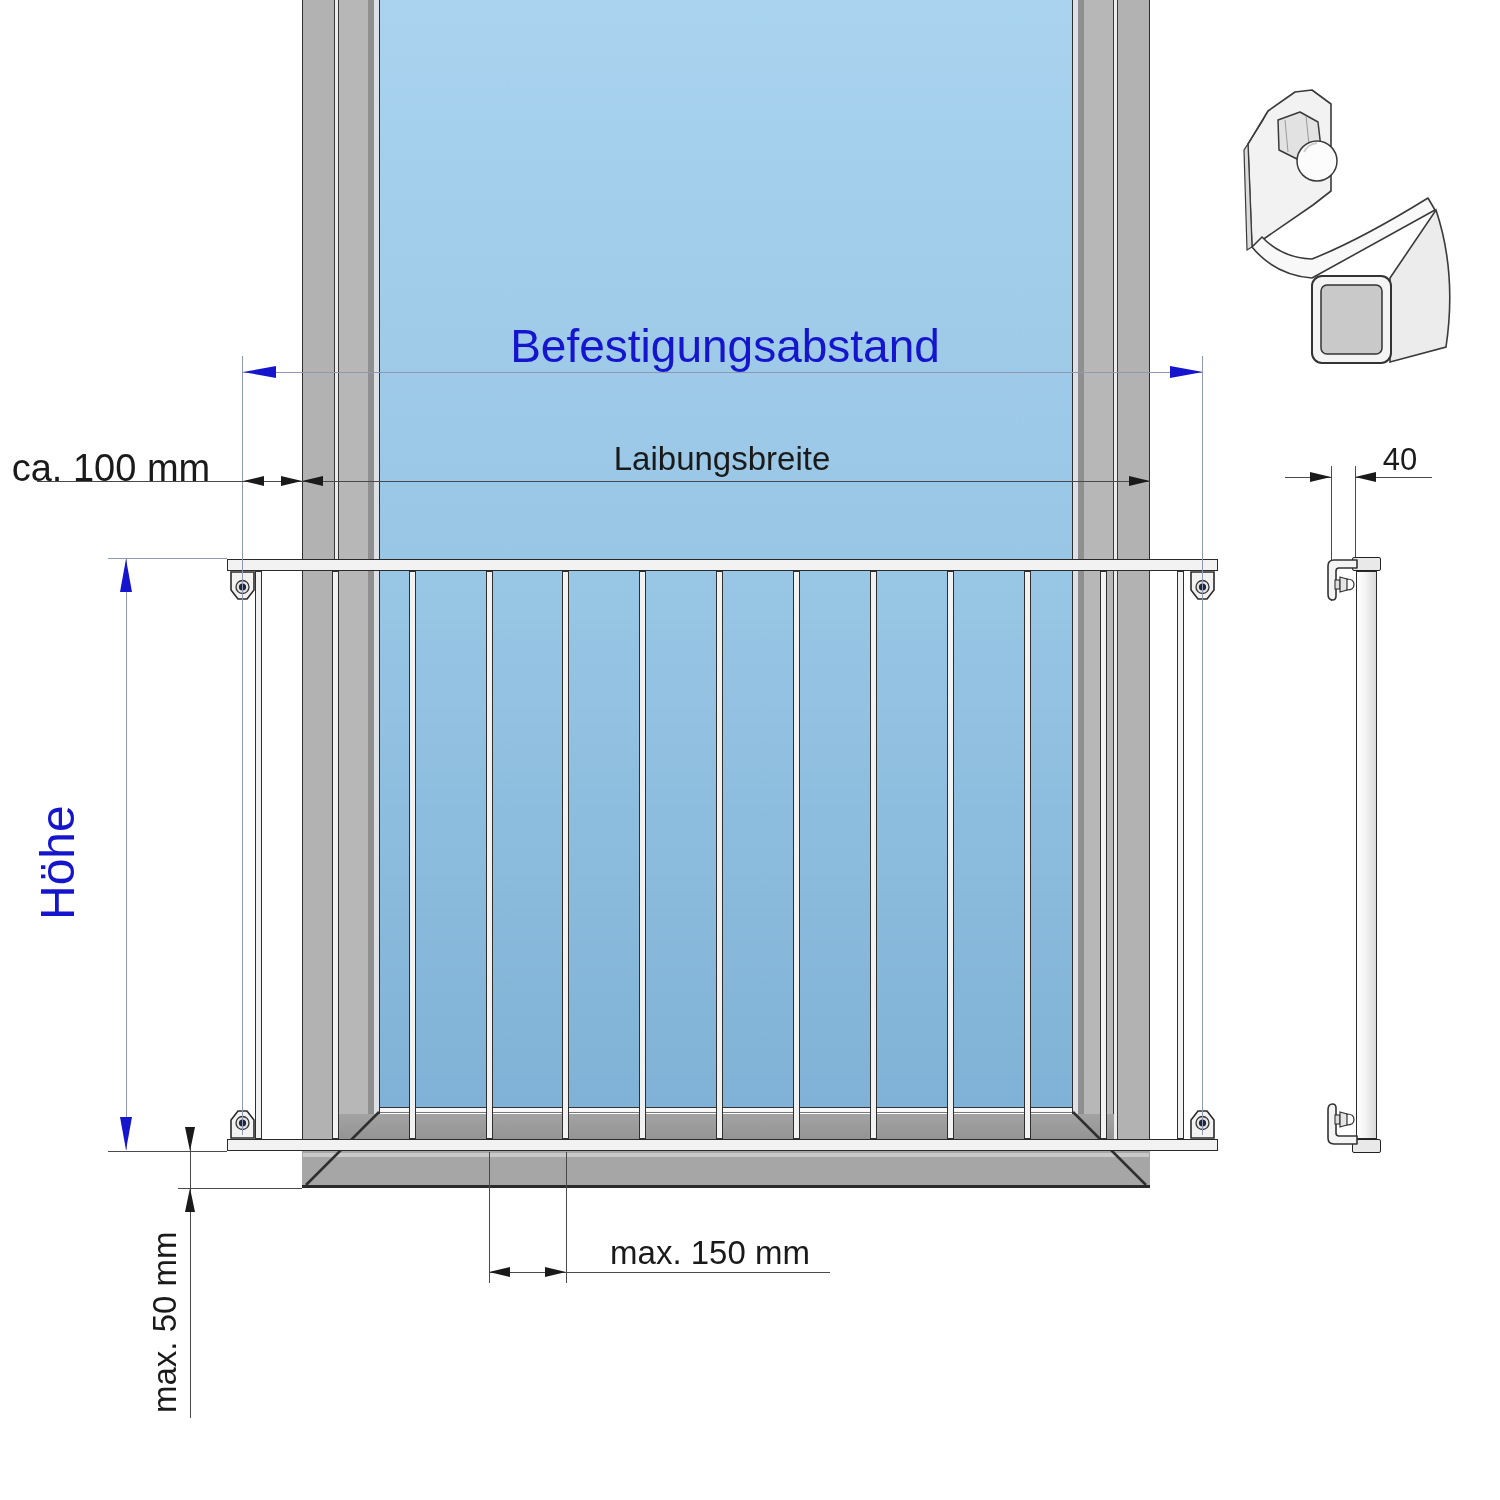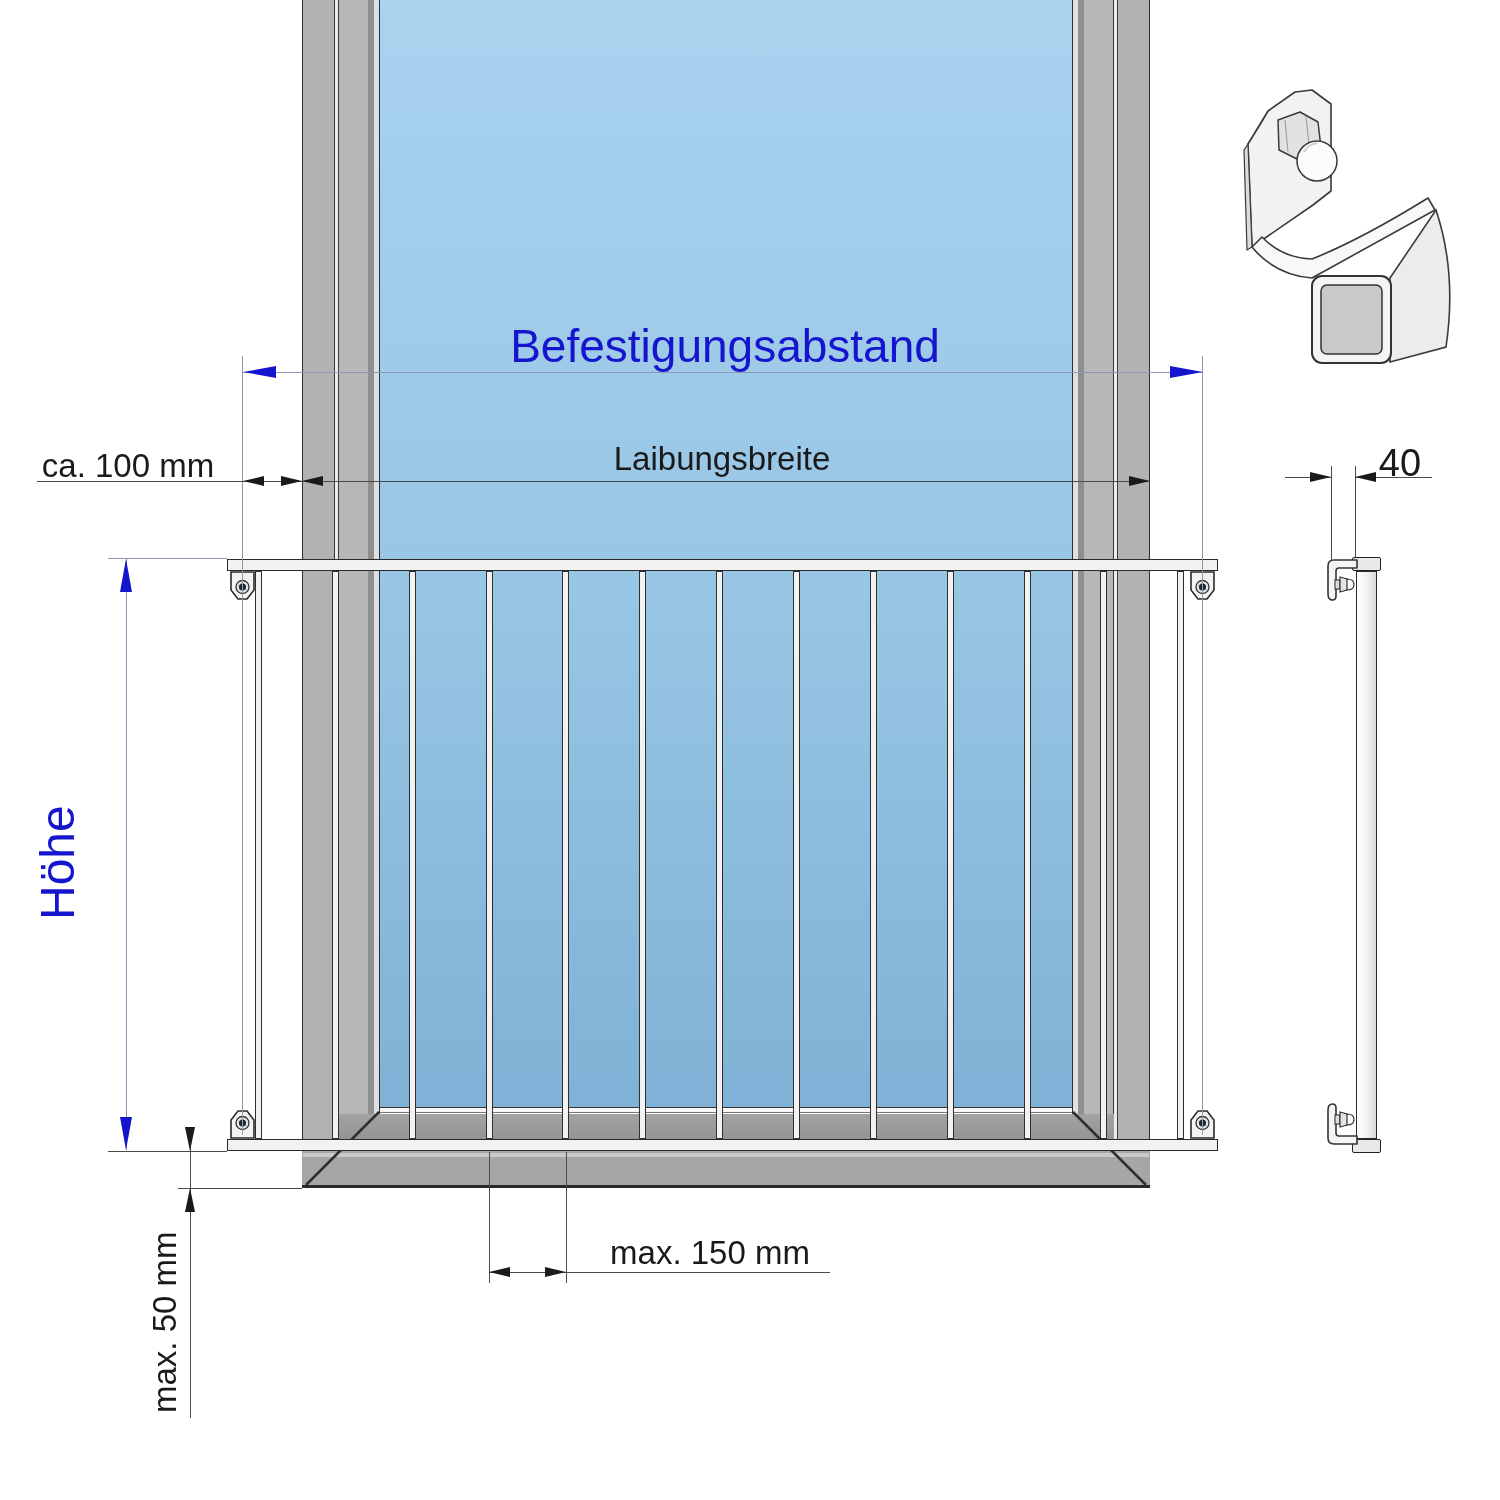--- a/index.html
+++ b/index.html
@@ -134,21 +134,21 @@
 
   <div>
 
     <div class="lbl lbl-blue ctr" style="left:475px;top:300px;width:500px;font-size:46px;margin-top:19px;">Befestigungsabstand</div>
     <div class="hline blue-ln" style="left:243px;top:372px;width:960px;"></div>
     <span class="arr a-left-blu" style="left:243px;top:366px;"></span>
     <span class="arr a-right-blu" style="left:1170px;top:366px;"></span>
     <div class="vline blue-ln" style="left:242px;top:356px;height:779px;"></div>
     <div class="vline blue-ln" style="left:1202px;top:356px;height:779px;"></div>
 
-    <div class="lbl ctr" style="left:28px;top:447px;width:200px;font-size:33px;">ca. 100 mm</div>
+    <div class="lbl ctr" style="left:11px;top:447px;width:200px;font-size:38px;">ca. 100 mm</div>
     <div class="lbl ctr" style="left:522px;top:440px;width:400px;font-size:33px;">Laibungsbreite</div>
     <div class="hline" style="left:37px;top:481px;width:1113px;"></div>
     <span class="arr a-left-blk" style="left:243px;top:476px;"></span>
     <span class="arr a-right-blk" style="left:281px;top:476px;"></span>
     <span class="arr a-left-blk" style="left:302px;top:476px;"></span>
     <span class="arr a-right-blk" style="left:1129px;top:476px;"></span>
 
     <div class="lbl lbl-blue vert" style="left:30px;top:783px;width:54px;height:160px;font-size:48px;">Höhe</div>
     <div class="hline blue-ln" style="left:108px;top:558px;width:119px;"></div>
     <div class="vline blue-ln" style="left:126px;top:559px;height:591px;"></div>
@@ -162,21 +162,21 @@
     <span class="arr a-up-blk" style="left:185px;top:1188px;"></span>
     <div class="lbl vert" style="left:146px;top:1225px;width:42px;height:195px;font-size:33px;">max. 50 mm</div>
 
     <div class="vline" style="left:489px;top:1152px;height:131px;"></div>
     <div class="vline" style="left:566px;top:1152px;height:131px;"></div>
     <div class="hline" style="left:489px;top:1272px;width:341px;"></div>
     <span class="arr a-left-blk" style="left:489px;top:1267px;"></span>
     <span class="arr a-right-blk" style="left:545px;top:1267px;"></span>
     <div class="lbl ctr" style="left:580px;top:1234px;width:260px;font-size:33px;">max. 150 mm</div>
 
-    <div class="lbl ctr" style="left:1370px;top:442px;width:60px;font-size:38px;">40</div>
+    <div class="lbl ctr" style="left:1370px;top:442px;width:60px;font-size:31px;">40</div>
     <div class="vline" style="left:1331px;top:466px;height:135px;"></div>
     <div class="vline" style="left:1355px;top:466px;height:91px;"></div>
     <div class="hline" style="left:1285px;top:477px;width:46px;"></div>
     <div class="hline" style="left:1355px;top:477px;width:77px;"></div>
     <span class="arr a-right-blk" style="left:1310px;top:472px;"></span>
     <span class="arr a-left-blk" style="left:1355px;top:472px;"></span>
   </div>
 
   <div>
     <div class="post"></div>

